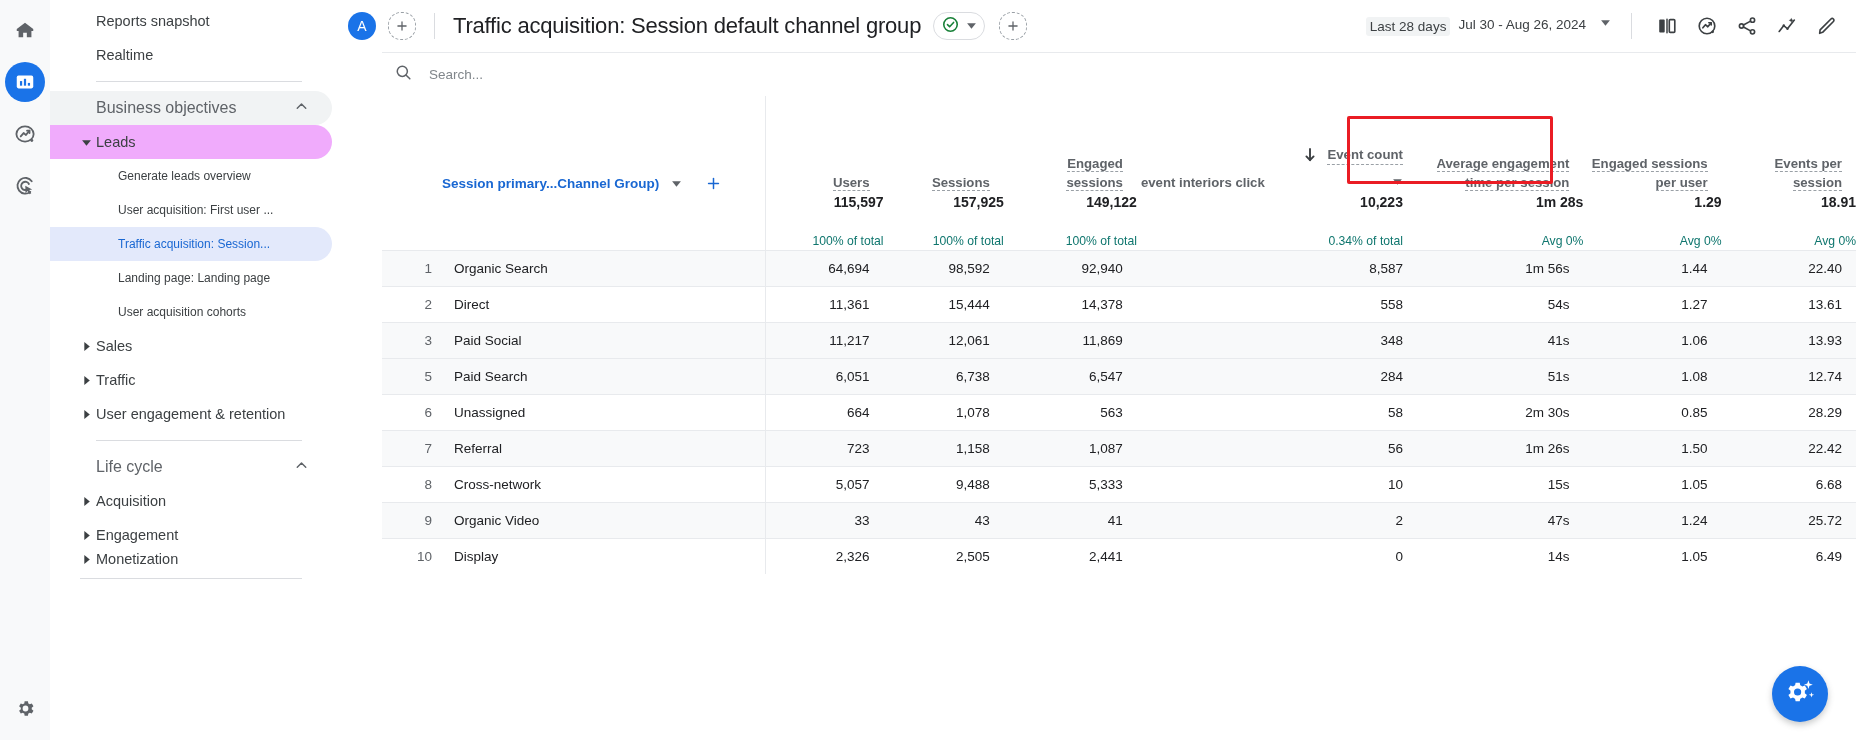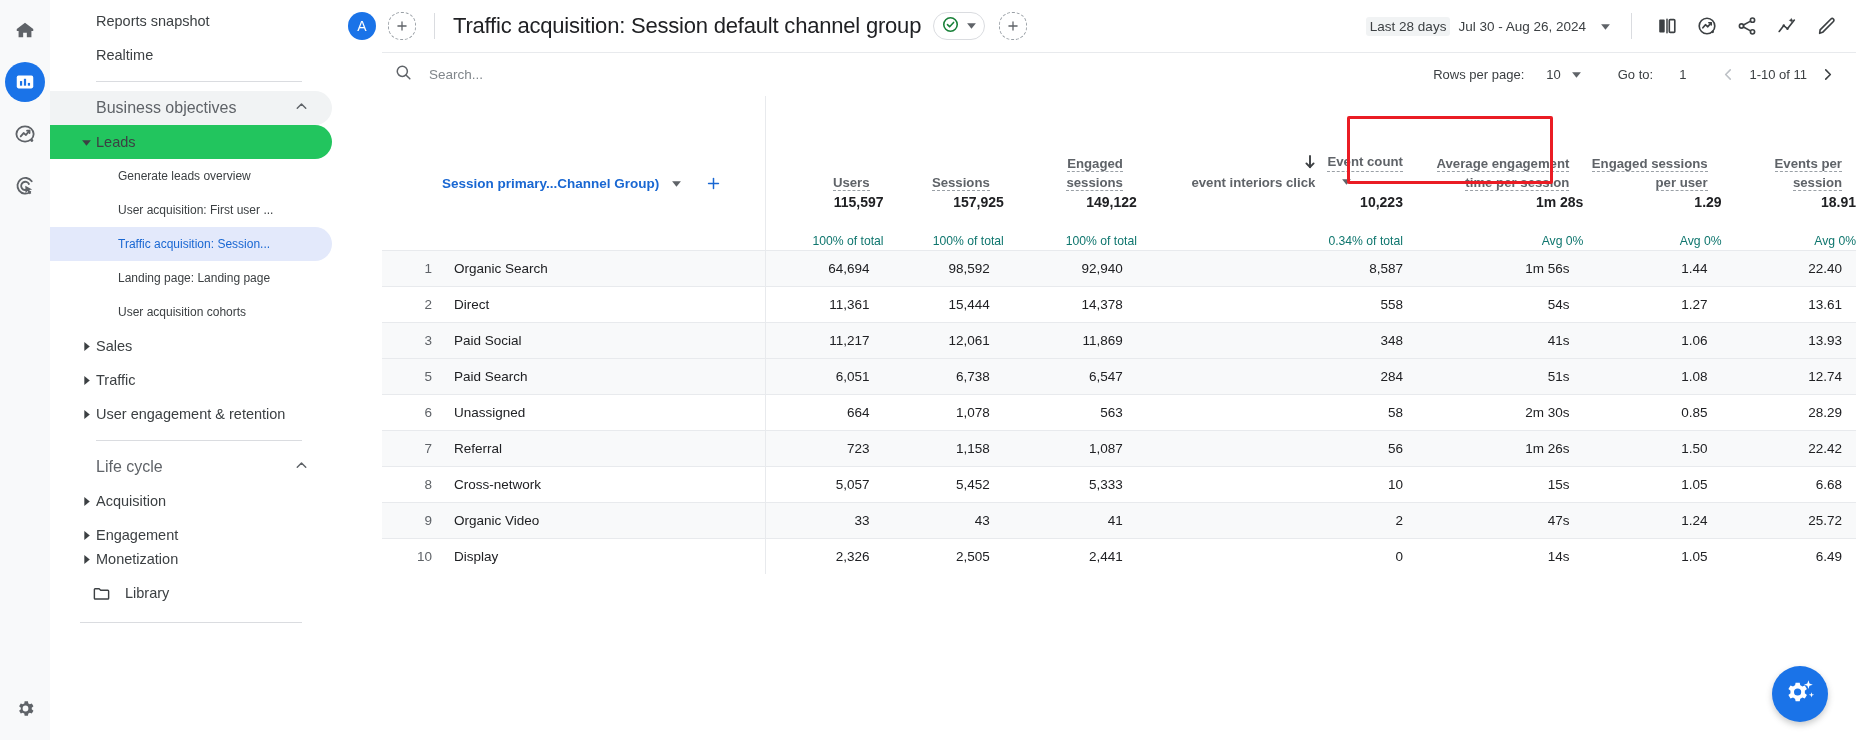--- a/index.html
+++ b/index.html
@@ -51,21 +51,21 @@
     height: 34px; padding-left: 46px; padding-right: 22px;
     font-size: 16px; color: #5f6368; cursor: pointer;
     border-radius: 0 18px 18px 0;
   }
   .nav-section.hl { background: #f1f3f4; }
   .nav-group {
     display: flex; align-items: center;
     height: 34px; padding-left: 26px; font-size: 14.5px; color: #3c4043;
     cursor: pointer; border-radius: 0 18px 18px 0;
   }
-  .nav-group.hl { background: #22c55e; }
+  .nav-group.hl { background: #f0abfc; }
   .nav-group .caret { width: 20px; flex: 0 0 20px; display:flex; align-items:center; justify-content:center; }
   .nav-sub {
     display: flex; align-items: center; height: 34px;
     padding-left: 68px; font-size: 12px; color: #3c4043;
     cursor: pointer; border-radius: 0 18px 18px 0;
     white-space: nowrap; overflow: hidden;
   }
   .nav-sub.selected { background: #e3e9fb; color: #1967d2; }
   .nav-lib {
     display: flex; align-items: center; height: 34px;
@@ -99,21 +99,21 @@
     display: inline-flex; align-items: center; gap: 6px;
     border: 1px solid #dadce0; border-radius: 14px;
     height: 26px; padding: 0 7px 0 7px; margin-left: 12px; cursor: pointer;
   }
   .topbar-plus {
     width: 26px; height: 26px; border-radius: 13px; border: 1px dashed #9aa0a6;
     display:flex; align-items:center; justify-content:center; margin-left: 14px;
     color:#5f6368; cursor:pointer; flex:0 0 26px;
   }
   .spacer { flex: 1; }
-  .daterange { display: flex; align-items: center; font-size: 13.5px; color: #3c4043; cursor: pointer; white-space: nowrap; }
+  .daterange { display: flex; font-size: 13.5px; color: #3c4043; cursor: pointer; white-space: nowrap; }
   .daterange .lbl { background: #f1f3f4; border-radius: 3px; padding: 2px 4px; color:#3c4043; }
   .daterange .rng { margin-left: 8px; }
   .topbar-icons { display: flex; align-items: center; gap: 18px; margin-left: 8px; }
   .topbar-icons .ic { cursor: pointer; display: flex; }
 
   
   .card {
     position: absolute; left: 28px; right: 0px; top: 52px; bottom: 0;
     background: #fff; overflow: hidden;
   }
@@ -157,22 +157,22 @@
     text-align: right; font-size: 13.2px; color: #5f6368; line-height: 19px;
     padding-right: 14px !important; padding-left: 4px !important;
   }
   .metric-h .w { display: inline; border-bottom: 1px dashed #9aa0a6; cursor: pointer; }
   .metric-h.sorted { position: relative; }
   .sortbox {
     position: relative; display: flex; align-items: center; justify-content: flex-end;
   }
   .sort-arrow { margin-right: 10px; display: inline-flex; align-self: flex-start; margin-top: 2px;}
   .sub-metric {
-    display: flex; align-items: center; justify-content: center; gap: 26px;
-    font-size: 13.2px; color: #5f6368; margin-top: 1px; cursor: pointer;
+    display: flex; align-items: center; justify-content: space-between; gap: 26px;
+    font-size: 13.2px; color: #5f6368; margin-top: 8px; cursor: pointer;
   }
   .hl-box {
     position: absolute; border: 3px solid #ea1c24; border-radius: 2px;
     pointer-events: none; z-index: 5;
   }
 
   .tot-row td {
     text-align: right; padding: 0 14px 10px 4px; vertical-align: top;
   }
   .tot-main { font-size: 14px; color: #202124; font-weight: bold; line-height: 20px; }
@@ -345,28 +345,20 @@
     </div>
     <div class="nav-group" style="height:14px;overflow:hidden;">
       <span class="caret">
         <svg width="11" height="11" viewBox="0 0 10 10" fill="#3c4043">
             <path d="M3 1 L8 5 L3 9 Z"></path>
           </svg>
       </span>
       <span>Monetization</span>
     </div>
 
-    <div class="nav-lib" style="margin-top:10px;">
-      <span class="ic">
-        <svg width="19" height="19" viewBox="0 0 24 24" fill="none" stroke="#3c4043" stroke-width="1.8">
-            <path d="M3 7a1 1 0 0 1 1-1h5l2 2h9a1 1 0 0 1 1 1v9a1 1 0 0 1-1 1H4a1 1 0 0 1-1-1z" stroke-linejoin="round"></path>
-          </svg>
-      </span>
-      <span>Library</span>
-    </div>
 
     <div class="nav-bottom-sep"></div>
   </div>
 
   <div class="main">
 
     <div class="topbar">
       <div class="avatar">
         <span>A</span>
       </div>
@@ -456,42 +448,20 @@
 
         <div class="toolbar">
           <div class="search-wrap">
             <span>
               <svg width="19" height="19" viewBox="0 0 24 24" fill="none" stroke="#5f6368" stroke-width="1.9">
                   <circle cx="10.5" cy="10.5" r="6.4"></circle>
                   <line x1="15.4" y1="15.4" x2="20" y2="20" stroke-linecap="round"></line>
                 </svg>
             </span>
             <input class="search-input" type="text" placeholder="Search..." style="">
-          </div>
-          <div class="pager">
-            <span class="rpp-label">Rows per page:</span>
-            <span class="rpp-val">10</span>
-            <span class="rpp-caret">
-              <svg width="11" height="11" viewBox="0 0 10 10" fill="#5f6368">
-                  <path d="M1 3 L9 3 L5 8 Z"></path>
-                </svg>
-            </span>
-            <span class="goto-label">Go to:</span>
-            <span class="goto-val">1</span>
-            <span class="nav-prev">
-              <svg width="17" height="17" viewBox="0 0 24 24" fill="none" stroke="#bdc1c6" stroke-width="2.2">
-                  <polyline points="14.5,5.5 8,12 14.5,18.5" stroke-linecap="round" stroke-linejoin="round"></polyline>
-                </svg>
-            </span>
-            <span class="range">1-10 of 11</span>
-            <span class="nav-next">
-              <svg width="17" height="17" viewBox="0 0 24 24" fill="none" stroke="#3c4043" stroke-width="2.2">
-                  <polyline points="9.5,5.5 16,12 9.5,18.5" stroke-linecap="round" stroke-linejoin="round"></polyline>
-                </svg>
-            </span>
           </div>
         </div>
 
         <table class="gt">
           <colgroup>
             <col style="width:300px">
               <col style="width:92px">
               <col style="width:94px">
               <col style="width:104px">
             <col style="width:222px">
@@ -650,21 +620,21 @@
                 <td class="num">1,158</td>
                 <td class="num">1,087</td>
                 <td class="num" style="padding-right: 18px;">56</td>
                 <td class="num">1m 26s</td>
                 <td class="num">1.50</td>
                 <td class="num">22.42</td>
               </tr>
               <tr class="data-row">
                 <td class="dim-cell"><span style="display: inline-block; width: 40px; text-align: right; color: rgb(95, 99, 104); margin-right: 22px;">8</span><span>Cross-network</span></td>
                 <td class="num">5,057</td>
-                <td class="num">5,452</td>
+                <td class="num">9,488</td>
                 <td class="num">5,333</td>
                 <td class="num" style="padding-right: 18px;">10</td>
                 <td class="num">15s</td>
                 <td class="num">1.05</td>
                 <td class="num">6.68</td>
               </tr>
               <tr class="data-row alt">
                 <td class="dim-cell"><span style="display: inline-block; width: 40px; text-align: right; color: rgb(95, 99, 104); margin-right: 22px;">9</span><span>Organic Video</span></td>
                 <td class="num">33</td>
                 <td class="num">43</td>

